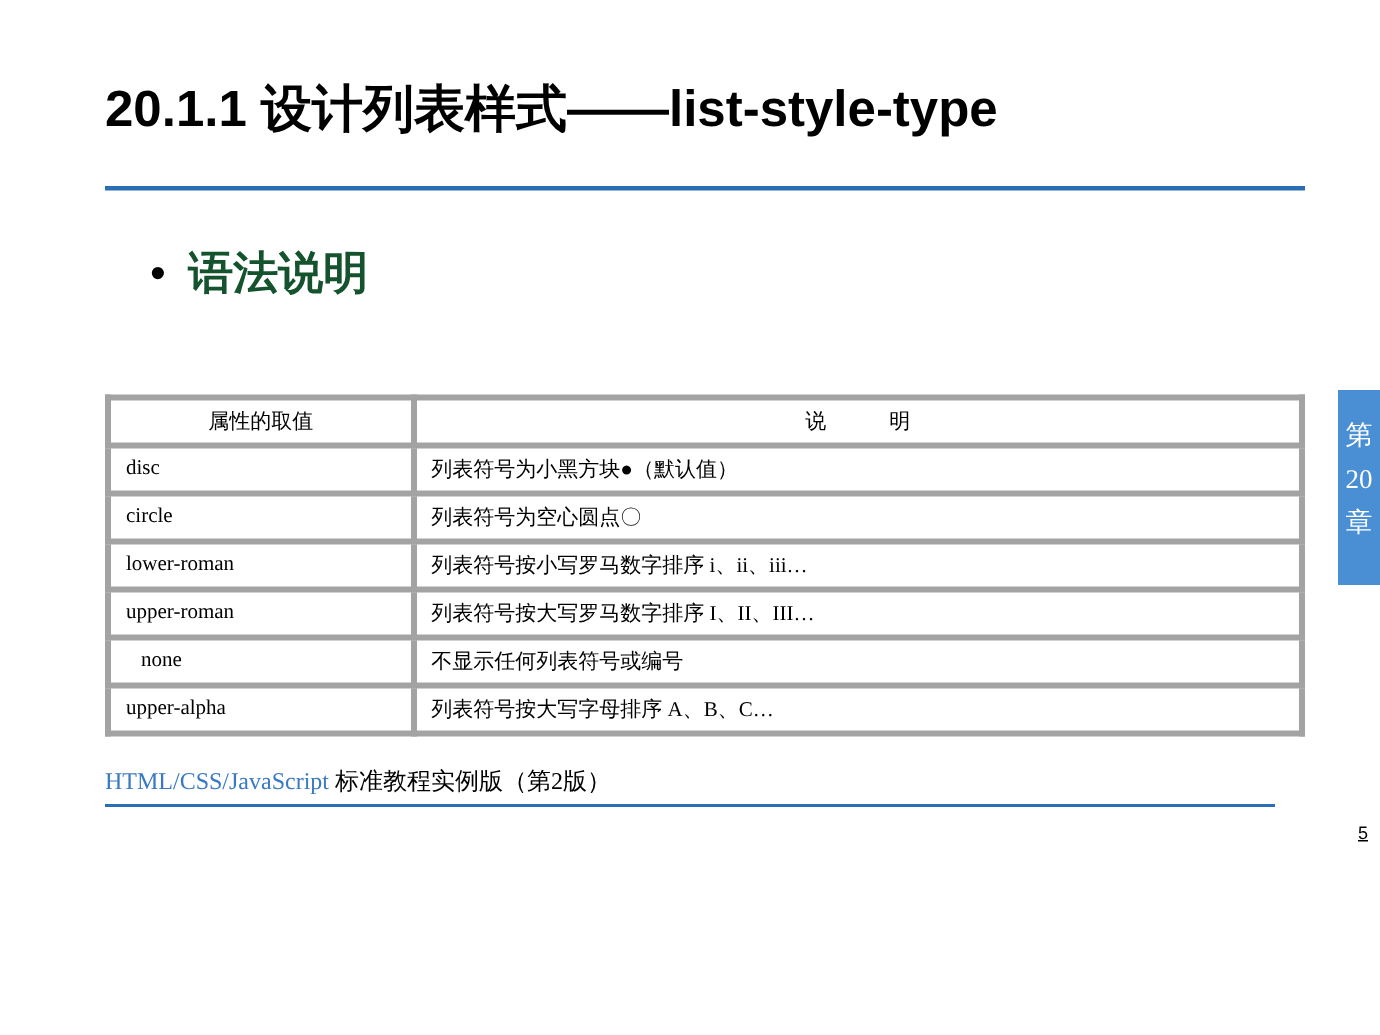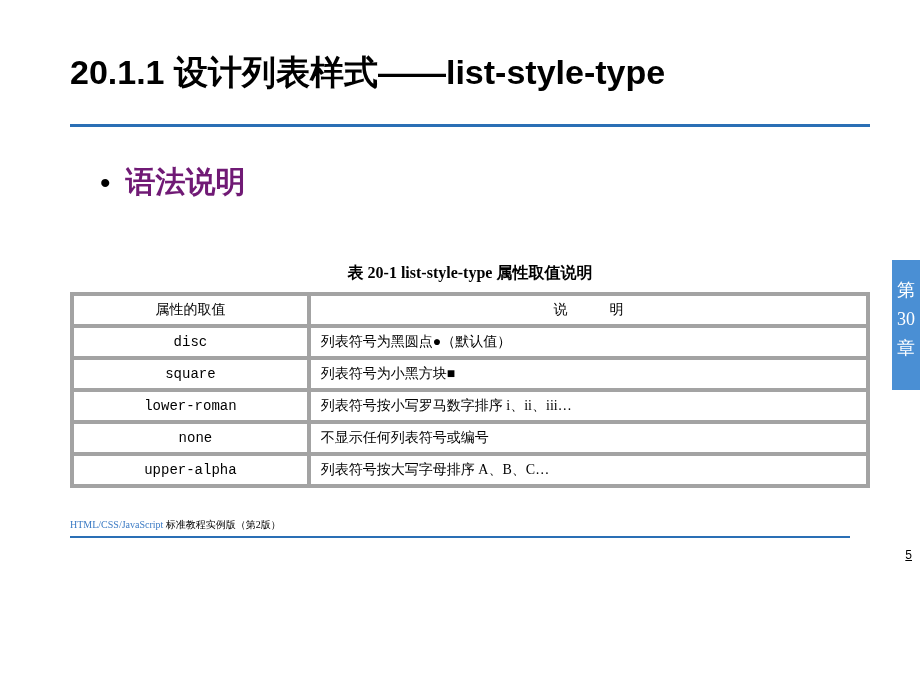--- a/index.html
+++ b/index.html
@@ -43,21 +43,21 @@
     .bullet-dot {
       font-size: 30px;
       margin-right: 15px;
       color: #000;
       font-family: Arial, sans-serif;
       line-height: 1;
     }
     .bullet-text {
       font-size: 30px;
       font-weight: bold;
-      color: #701a75;
+      color: #14532d;
       font-family: "SimHei", "Microsoft YaHei", sans-serif;
     }
     .table-caption {
       text-align: center;
       font-size: 16px;
       font-weight: bold;
       margin-bottom: 8px;
       font-family: "SimSun", serif;
     }
     table {
@@ -74,22 +74,21 @@
     table th {
       text-align: center;
       font-weight: normal;
     }
     table th .spaced {
       letter-spacing: 14px;
       padding-left: 14px;
       font-family: Liberation Mono, monospace;
     }
     table td.col1 {
-      font-family: Liberation Mono, monospace;
-      text-align: center;
+      font-family: Liberation Serif, serif;
     }
     table td.col2 {
       font-family: "SimSun", serif;
     }
     .indent-none {
       padding-left: 20px;
     }
     .chapter-tab {
       position: absolute;
       right: 0;
@@ -105,21 +104,21 @@
       font-family: "SimSun", serif;
     }
     .footer {
       position: absolute;
       bottom: 30px;
       left: 0;
       width: 920px;
       padding: 0 70px;
     }
     .footer-text {
-      font-size: 10px;
+      font-size: 16px;
       color: #000;
     }
     .footer-text .tech {
       color: #3a7ac4;
       font-family: "Times New Roman", serif;
     }
     .footer-rule {
       height: 2px;
       background: #2a6fb5;
       width: 100%;
@@ -140,56 +139,59 @@
 <div class="slide">
 
   <h1 class="title">20.1.1  设计列表样式——list-style-type</h1>
   <div class="title-rule"></div>
 
   <div class="bullet-row">
     <span class="bullet-dot">•</span>
     <span class="bullet-text">语法说明</span>
   </div>
 
-  <div class="table-caption">表 20-1    list-style-type 属性取值说明</div>
 
   <table>
     <thead>
       <tr>
         <th>属性的取值</th>
         <th><span class="spaced">说　明</span></th>
       </tr>
     </thead>
     <tbody id="table-body">
     <tr>
           <td class="col1">disc</td>
-          <td class="col2">列表符号为黑圆点●（默认值）</td>
-        </tr>
-        <tr>
-          <td class="col1">square</td>
-          <td class="col2">列表符号为小黑方块■</td>
+          <td class="col2">列表符号为小黑方块●（默认值）</td>
+        </tr>
+        <tr>
+          <td class="col1">circle</td>
+          <td class="col2">列表符号为空心圆点〇</td>
         </tr>
         <tr>
           <td class="col1">lower-roman</td>
           <td class="col2">列表符号按小写罗马数字排序 i、ii、iii…</td>
         </tr>
         <tr>
+          <td class="col1">upper-roman</td>
+          <td class="col2">列表符号按大写罗马数字排序 I、II、III…</td>
+        </tr>
+        <tr>
           <td class="col1 indent-none">none</td>
           <td class="col2">不显示任何列表符号或编号</td>
         </tr>
         <tr>
           <td class="col1">upper-alpha</td>
           <td class="col2">列表符号按大写字母排序 A、B、C…</td>
         </tr>
       </tbody>
   </table>
 
   <div class="chapter-tab">
     <div>第</div>
-    <div>30</div>
+    <div>20</div>
     <div>章</div>
   </div>
 
   <div class="footer">
     <div class="footer-text">
       <span class="tech">HTML/CSS/JavaScript</span><span>  标准教程实例版（第2版）</span>
     </div>
     <div class="footer-rule"></div>
   </div>
 

